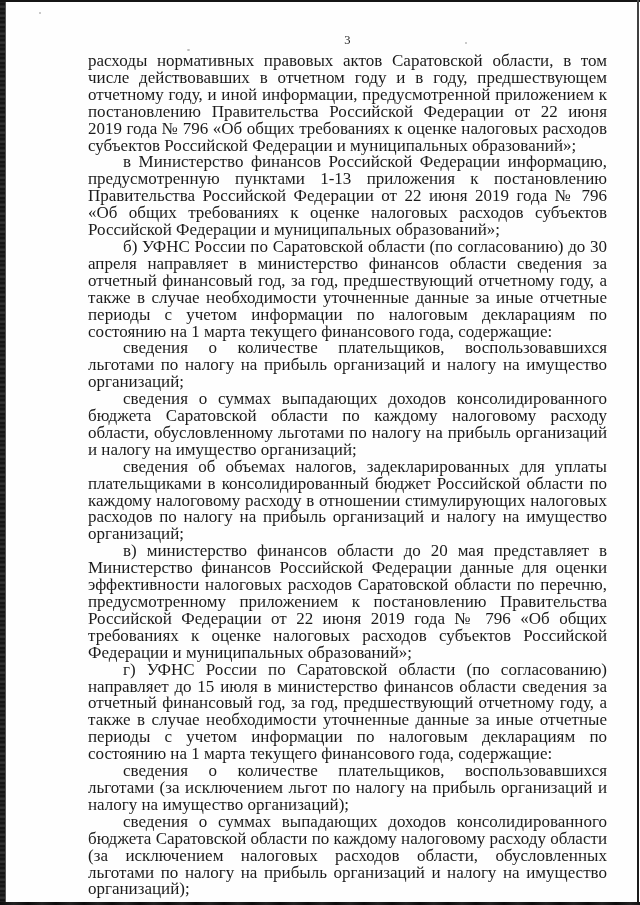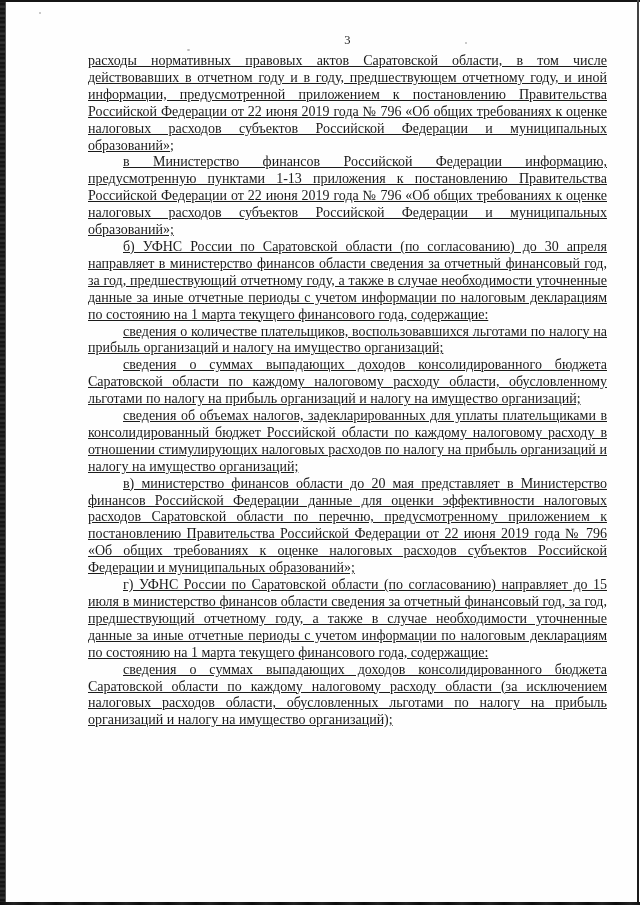--- a/index.html
+++ b/index.html
@@ -67,25 +67,24 @@
     top: 33px;
     text-align: center;
     font-size: 12.5px;
     letter-spacing: 0.5px;
   }
   .content {
     position: absolute;
     left: 88px;
     top: 53px;
     width: 519px;
-    font-size: 14px;
+    font-size: 17px;
     line-height: 16.9px;
     text-align: justify;
     text-justify: inter-word;
-    text-decoration: underline;
   }
   .content p {
     margin: 0;
     padding: 0;
   }
   .content p.indent {
     text-indent: 35px;
   }
 </style>
 </head>
@@ -106,16 +105,17 @@
 
   <div class="content">
     <p>расходы нормативных правовых актов Саратовской области, в том числе действовавших в отчетном году и в году, предшествующем отчетному году, и иной информации, предусмотренной приложением к постановлению Правительства Российской Федерации от 22 июня 2019 года № 796 «Об общих требованиях к оценке налоговых расходов субъектов Российской Федерации и муниципальных образований»;</p>
     <p class="indent">в Министерство финансов Российской Федерации информацию, предусмотренную пунктами 1-13 приложения к постановлению Правительства Российской Федерации от 22 июня 2019 года № 796 «Об общих требованиях к оценке налоговых расходов субъектов Российской Федерации и муниципальных образований»;</p>
     <p class="indent">б) УФНС России по Саратовской области (по согласованию) до 30 апреля направляет в министерство финансов области сведения за отчетный финансовый год, за год, предшествующий отчетному году, а также в случае необходимости уточненные данные за иные отчетные периоды с учетом информации по налоговым декларациям по состоянию на 1 марта текущего финансового года, содержащие:</p>
     <p class="indent">сведения о количестве плательщиков, воспользовавшихся льготами по налогу на прибыль организаций и налогу на имущество организаций;</p>
     <p class="indent">сведения о суммах выпадающих доходов консолидированного бюджета Саратовской области по каждому налоговому расходу области, обусловленному льготами по налогу на прибыль организаций и налогу на имущество организаций;</p>
     <p class="indent">сведения об объемах налогов, задекларированных для уплаты плательщиками в консолидированный бюджет Российской области по каждому налоговому расходу в отношении стимулирующих налоговых расходов по налогу на прибыль организаций и налогу на имущество организаций;</p>
     <p class="indent">в) министерство финансов области до 20 мая представляет в Министерство финансов Российской Федерации данные для оценки эффективности налоговых расходов Саратовской области по перечню, предусмотренному приложением к постановлению Правительства Российской Федерации от 22 июня 2019 года № 796 «Об общих требованиях к оценке налоговых расходов субъектов Российской Федерации и муниципальных образований»;</p>
     <p class="indent">г) УФНС России по Саратовской области (по согласованию) направляет до 15 июля в министерство финансов области сведения за отчетный финансовый год, за год, предшествующий отчетному году, а также в случае необходимости уточненные данные за иные отчетные периоды с учетом информации по налоговым декларациям по состоянию на 1 марта текущего финансового года, содержащие:</p>
+    <p class="indent">сведения о количестве плательщиков, воспользовавшихся льготами (за исключением льгот по налогу на прибыль организаций и налогу на имущество организаций);</p>
     <p class="indent">сведения о суммах выпадающих доходов консолидированного бюджета Саратовской области по каждому налоговому расходу области (за исключением налоговых расходов области, обусловленных льготами по налогу на прибыль организаций и налогу на имущество организаций);</p>
   </div>
 
 </div>
 
 </body></html>

